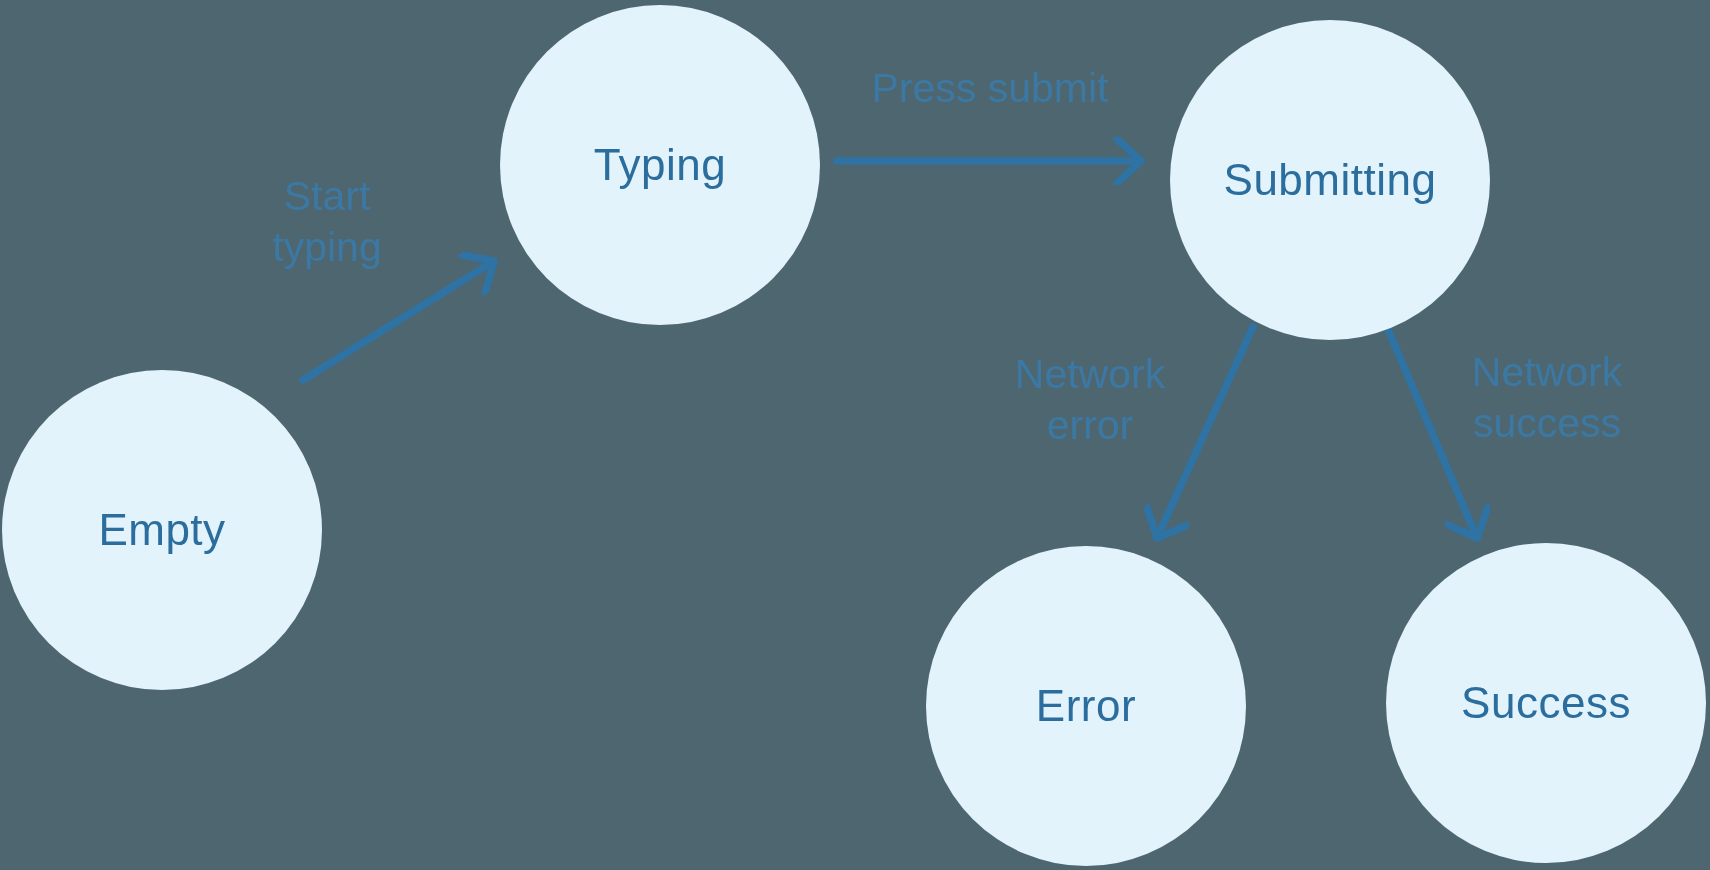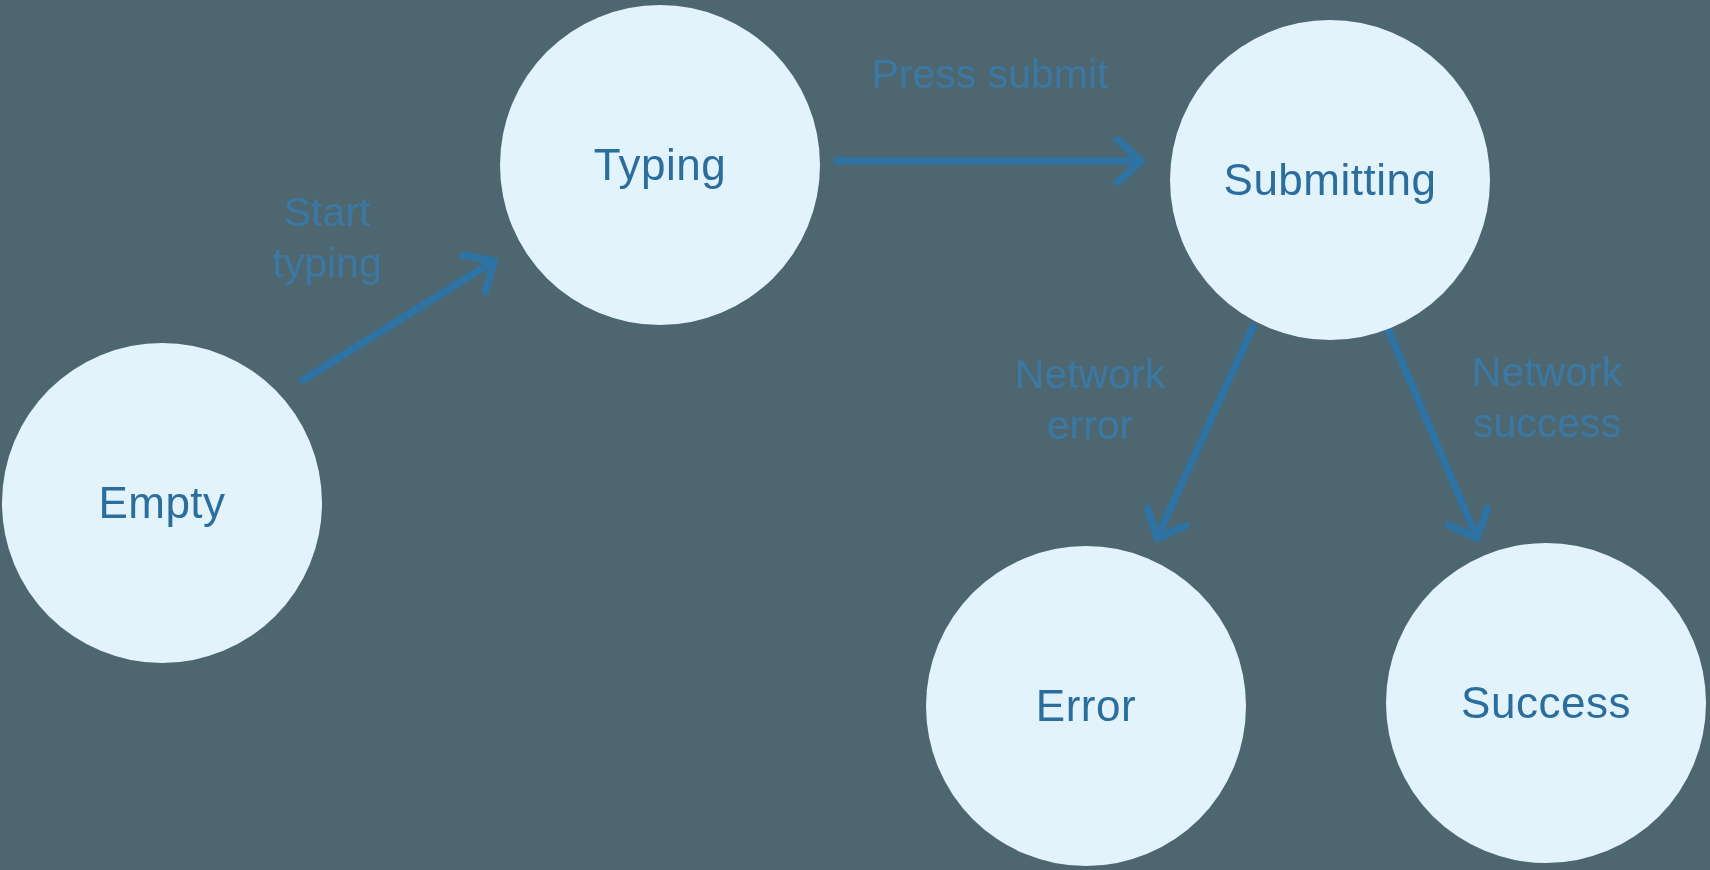--- a/index.html
+++ b/index.html
@@ -52,46 +52,46 @@
     <marker id="chevron-arrowhead" markerUnits="userSpaceOnUse" markerWidth="40" markerHeight="48" viewBox="0 0 40 48" refX="30" refY="24" orient="auto">
       <path d="M6,2 L30,24 L6,46" fill="none" stroke="#2e73a3" stroke-width="7.5" stroke-linecap="round" stroke-linejoin="round"></path>
     </marker>
   </defs>
   <path class="edge-line" d="M303,380 L494,261" marker-end="url(#chevron-arrowhead)"></path>
   <path class="edge-line" d="M837,161 L1141,161" marker-end="url(#chevron-arrowhead)"></path>
   <path class="edge-line" d="M1253,327 L1157,538" marker-end="url(#chevron-arrowhead)"></path>
   <path class="edge-line" d="M1387,327 L1477,538" marker-end="url(#chevron-arrowhead)"></path>
 </svg>
 
-<div class="node" style="left:162px; top:503px">
+<div class="node" style="left:162px; top:530px">
   <span class="node-label">Empty</span>
 </div>
 
 <div class="node" style="left:660px; top:165px">
   <span class="node-label">Typing</span>
 </div>
 
 <div class="node" style="left:1330px; top:180px">
   <span class="node-label">Submitting</span>
 </div>
 
 <div class="node" style="left:1086px; top:706px">
   <span class="node-label">Error</span>
 </div>
 
 <div class="node" style="left:1546px; top:703px">
   <span class="node-label">Success</span>
 </div>
 
-<div class="edge-label" style="left:327px; top:238px">
+<div class="edge-label" style="left:327px; top:222px">
   <div>Start</div>
   <div>typing</div>
 </div>
 
-<div class="edge-label" style="left:990px; top:74px">
+<div class="edge-label" style="left:990px; top:88px">
   <div>Press submit</div>
 </div>
 
 <div class="edge-label" style="left:1090px; top:400px">
   <div>Network</div>
   <div>error</div>
 </div>
 
 <div class="edge-label" style="left:1547px; top:398px">
   <div>Network</div>

